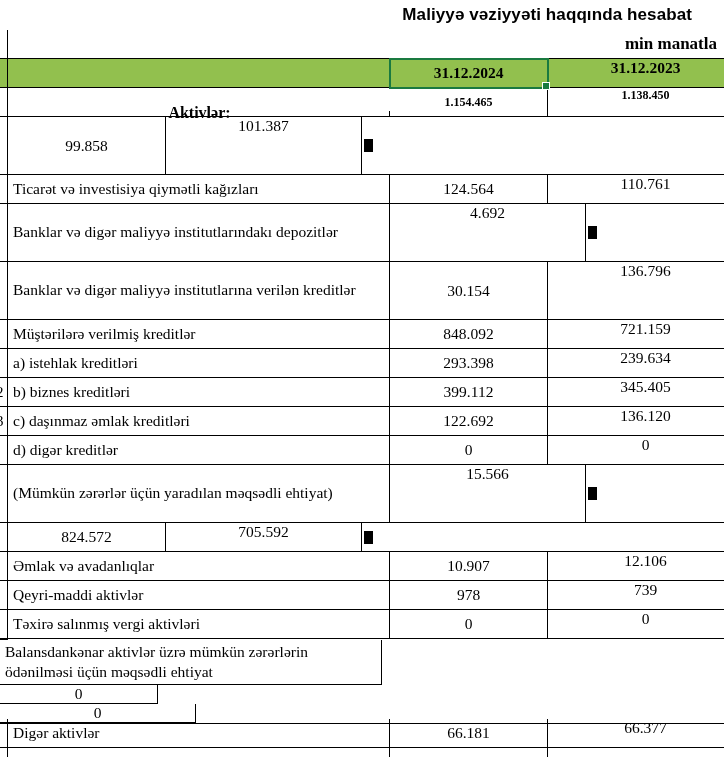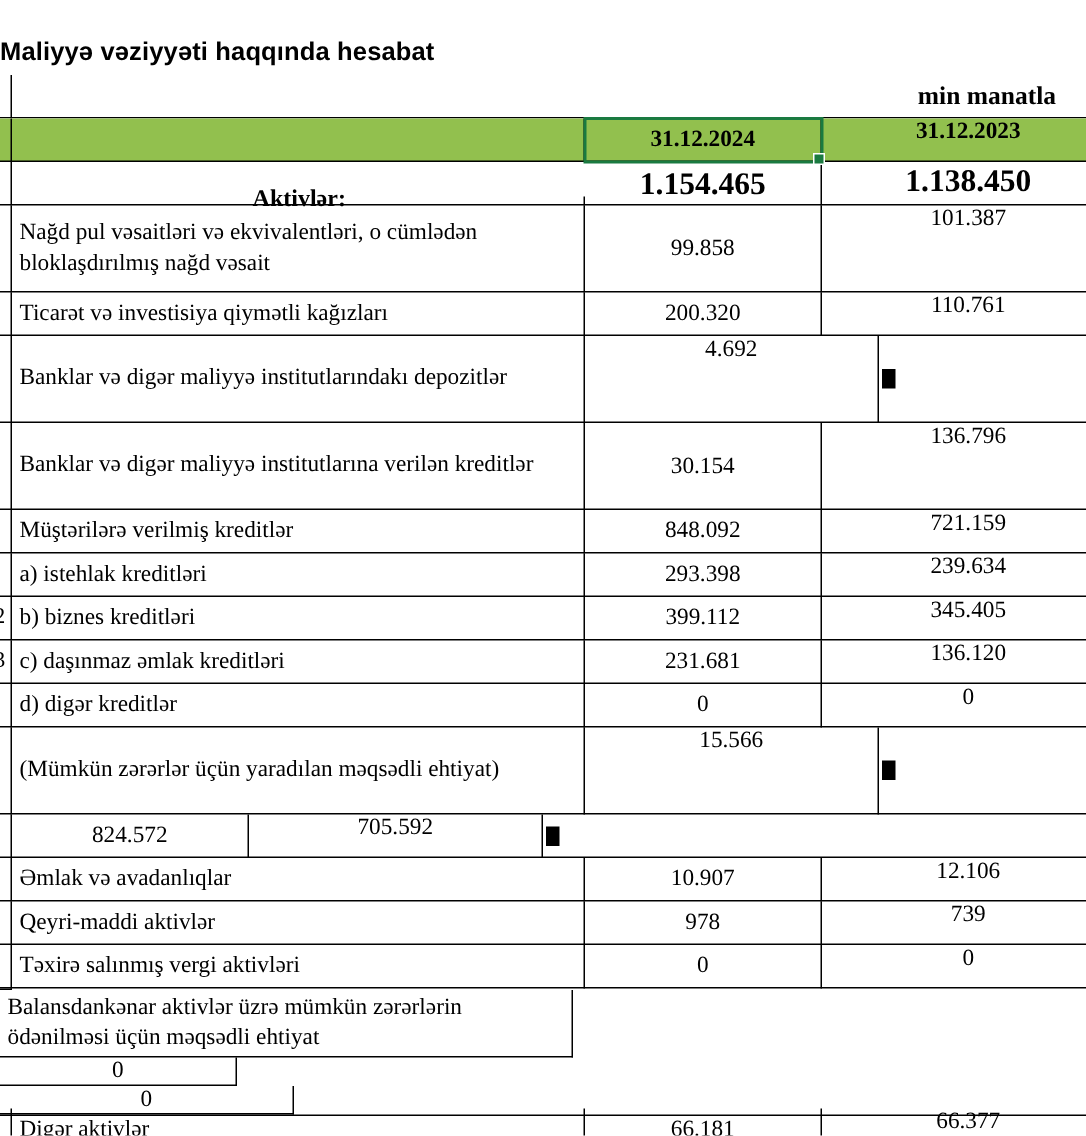--- a/index.html
+++ b/index.html
@@ -7,26 +7,26 @@
     --selection-green:#1A7A40;
     --grid:#000000;
   }
   html,body{margin:0;padding:0;}
   body{
     width:724px;height:757px;overflow:hidden;background:#fff;color:#000;
     font-family:"Liberation Serif", serif;
   }
   .sheet{position:relative;width:724px;height:757px;background:#fff;}
 
-  .title-row{height:30px;width:692px;display:flex;align-items:center;justify-content:flex-start;margin-top:20px;}
+  .title-row{height:30px;width:692px;display:flex;align-items:center;justify-content:flex-end;}
   .title{font-family:"Liberation Sans", sans-serif;font-weight:700;font-size:17px;letter-spacing:.1px;}
 
   .unit-row{height:28px;display:flex;}
   .unit-strip{width:8px;flex:none;border-right:1px solid var(--grid);box-sizing:border-box;}
-  .unit-area{flex:1;display:flex;align-items:center;justify-content:flex-end;padding-right:20px;}
+  .unit-area{flex:1;display:flex;align-items:center;justify-content:flex-end;padding-right:7px;}
   .unit{font-weight:700;font-size:17px;}
 
   .table{border-top:1px solid var(--grid);}
   .trow{display:flex;width:724px;background:#fff;flex:none;}
   .cell{box-sizing:border-box;border-right:1px solid var(--grid);border-bottom:1px solid var(--grid);font-size:15.5px;}
   .c-strip{width:8px;flex:none;position:relative;overflow:hidden;}
   .c-label{width:382px;flex:none;display:flex;align-items:center;padding:2px 3px 2px 5px;line-height:1.3;}
   .c-v1{width:158px;flex:none;display:flex;align-items:center;justify-content:center;font-family:Liberation Serif, serif;}
   .c-v2{width:196px;flex:none;display:flex;align-items:flex-start;justify-content:center;}
   .c-right{flex:1;border-right:none;display:flex;align-items:center;overflow:hidden;}
@@ -37,21 +37,21 @@
   .selected{position:relative;z-index:2;outline:2px solid var(--selection-green);outline-offset:-1px;}
   .fill-handle{position:absolute;right:-3px;bottom:-3px;width:6px;height:6px;background:var(--selection-green);border:1px solid #fff;z-index:3;}
 
   .single{height:29px;}
   .double{height:58px;}
   .xtall{height:80px;flex-direction:column;}
   .partial{height:11px;}
   .partial .cell{border-bottom:none;}
 
   .section .c-label{justify-content:center;font-weight:700;font-size:16px;margin-top:23px;}
-  .section .c-v1,.section .c-v2{font-weight:700;font-size:21px;}
+  .section .c-v1,.section .c-v2{font-weight:700;font-size:12px;}
 
   .frag{position:absolute;left:-4px;top:50%;transform:translateY(-50%);font-size:15px;}
 </style>
 </head>
 <body>
 
 <div class="sheet">
 
   <div class="title-row">
     <span class="title">Maliyyə vəziyyəti haqqında hesabat</span>
@@ -86,31 +86,30 @@
           <div class="cell c-strip"></div>
           <div class="cell c-label">Aktivlər:</div>
           <div class="cell c-v1">1.154.465</div>
           <div class="cell c-v2">1.138.450</div>
           <div class="cell c-right">
             <span class="mark"></span>
           </div>
         </div>
         <div class="trow double">
           <div class="cell c-strip"></div>
-          <div class="cell c-label">Nağd pul vəsaitləri və  ekvivalentləri, o cümlədən bloklaşdırılmış nağd vəsait</div>
           <div class="cell c-v1">99.858</div>
           <div class="cell c-v2">101.387</div>
           <div class="cell c-right">
             <span class="mark"></span>
           </div>
         </div>
         <div class="trow single">
           <div class="cell c-strip"></div>
           <div class="cell c-label">Ticarət və investisiya qiymətli kağızları</div>
-          <div class="cell c-v1">200.320</div>
+          <div class="cell c-v1">124.564</div>
           <div class="cell c-v2">110.761</div>
           <div class="cell c-right">
             <span class="mark"></span>
           </div>
         </div>
         <div class="trow double">
           <div class="cell c-strip"></div>
           <div class="cell c-label">Banklar və digər maliyyə institutlarındakı depozitlər</div>
           <div class="cell c-v2">4.692</div>
           <div class="cell c-right">
@@ -153,21 +152,21 @@
           <div class="cell c-v2">345.405</div>
           <div class="cell c-right">
             <span class="mark"></span>
           </div>
         </div>
         <div class="trow single">
           <div class="cell c-strip">
             <span class="frag">3</span>
           </div>
           <div class="cell c-label">c) daşınmaz əmlak kreditləri</div>
-          <div class="cell c-v1">231.681</div>
+          <div class="cell c-v1">122.692</div>
           <div class="cell c-v2">136.120</div>
           <div class="cell c-right">
             <span class="mark"></span>
           </div>
         </div>
         <div class="trow single">
           <div class="cell c-strip"></div>
           <div class="cell c-label">d) digər kreditlər</div>
           <div class="cell c-v1">0</div>
           <div class="cell c-v2">0</div>

